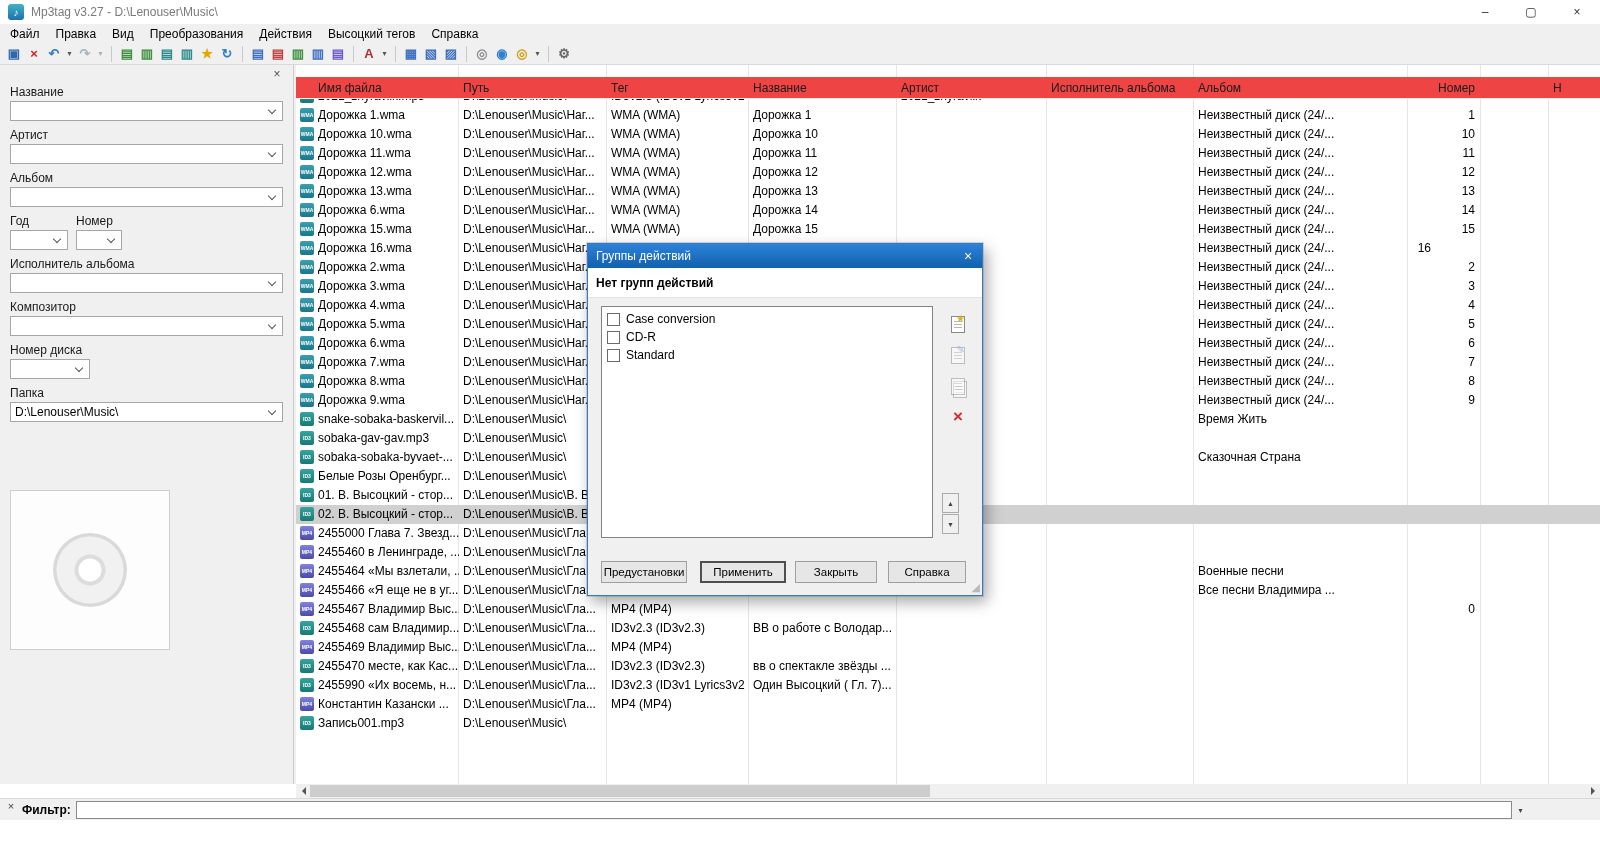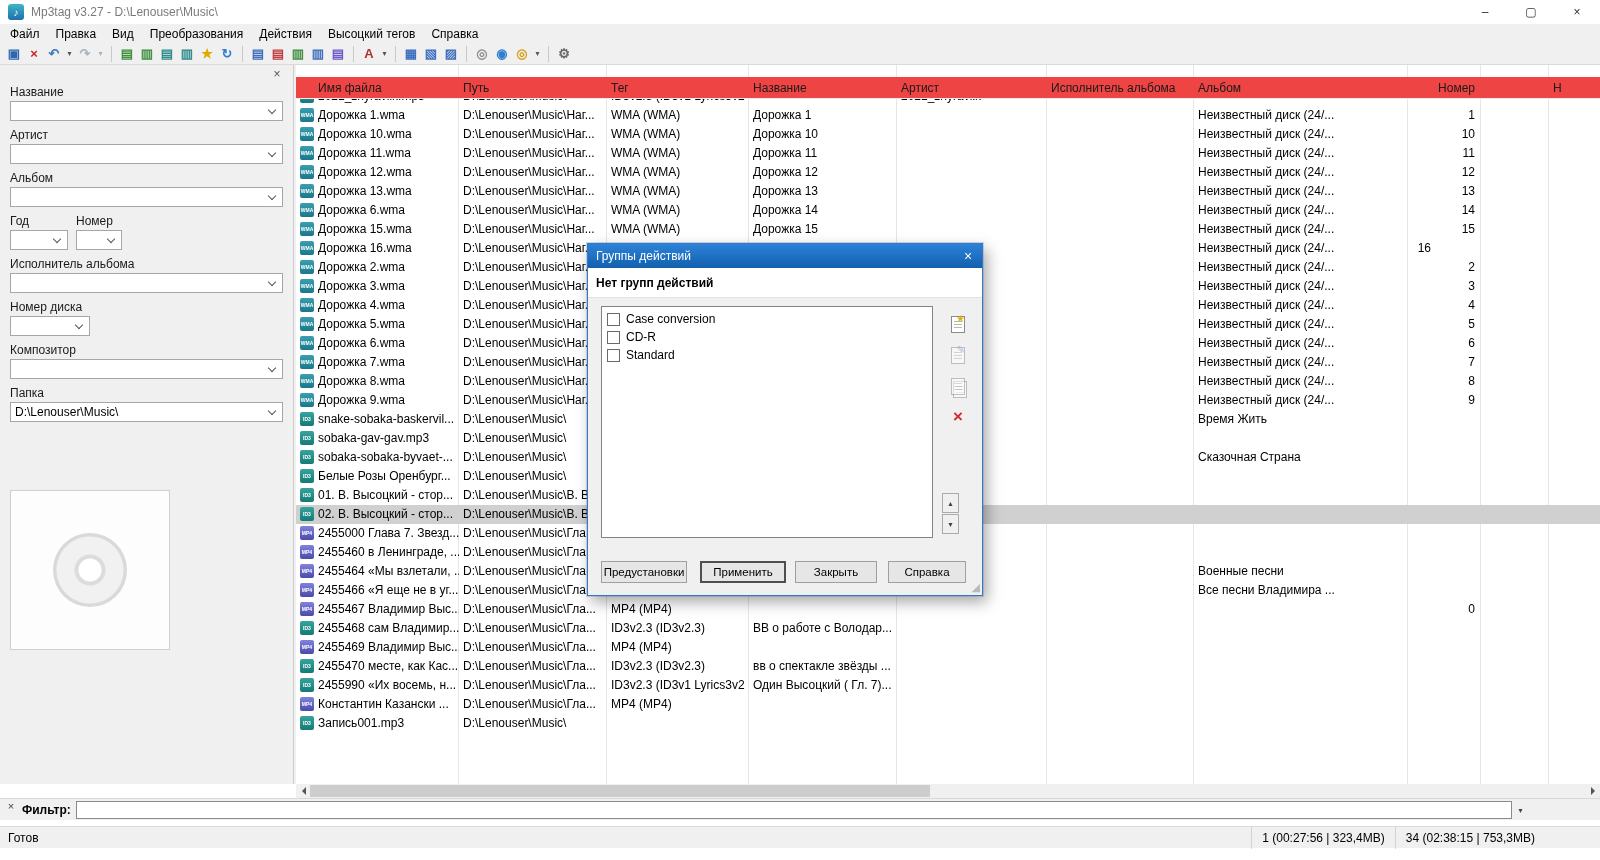--- a/index.html
+++ b/index.html
@@ -243,31 +243,31 @@
         <div class="pf-row">
           <div class="pf-field w-full">
             <div class="pf-label">Исполнитель альбома</div>
             <div class="combo">
               <span class="combo-val"></span>
               <span class="chev"></span>
             </div>
           </div>
         </div>
         <div class="pf-row">
+          <div class="pf-field w-full">
+            <div class="pf-label">Композитор</div>
+            <div class="combo">
+              <span class="combo-val"></span>
+              <span class="chev"></span>
+            </div>
+          </div>
+        </div>
+        <div class="pf-row">
           <div class="pf-field w-disc">
             <div class="pf-label">Номер диска</div>
-            <div class="combo">
-              <span class="combo-val"></span>
-              <span class="chev"></span>
-            </div>
-          </div>
-        </div>
-        <div class="pf-row">
-          <div class="pf-field w-full">
-            <div class="pf-label">Композитор</div>
             <div class="combo">
               <span class="combo-val"></span>
               <span class="chev"></span>
             </div>
           </div>
         </div>
         <div class="pf-row">
           <div class="pf-field w-full">
             <div class="pf-label">Папка</div>
             <div class="combo">
@@ -729,28 +729,20 @@
       </span>
   </div>
 
   <div class="filterbar">
     <span class="filter-close">×</span>
     <span class="filter-label">Фильтр:</span>
     <input class="filter-input" value="" style="">
     <span class="filter-dd">▾</span>
   </div>
 
-  <div class="statusbar">
-    <span class="status-left">Готов</span>
-    <span class="st-right">
-      <span class="status-cell">1 (00:27:56 | 323,4MB)</span>
-      <span class="status-cell">34 (02:38:15 | 753,3MB)</span>
-      <span class="status-spacer"></span>
-    </span>
-  </div>
 
   <div class="dialog">
     <div class="dlg-titlebar">
       <span class="dlg-title">Группы действий</span>
       <span class="dlg-close">×</span>
     </div>
     <div class="dlg-header">Нет групп действий</div>
     <div class="dlg-list" id="dlg-list">
         <div class="dlg-item">
           <span class="checkbox"></span>

